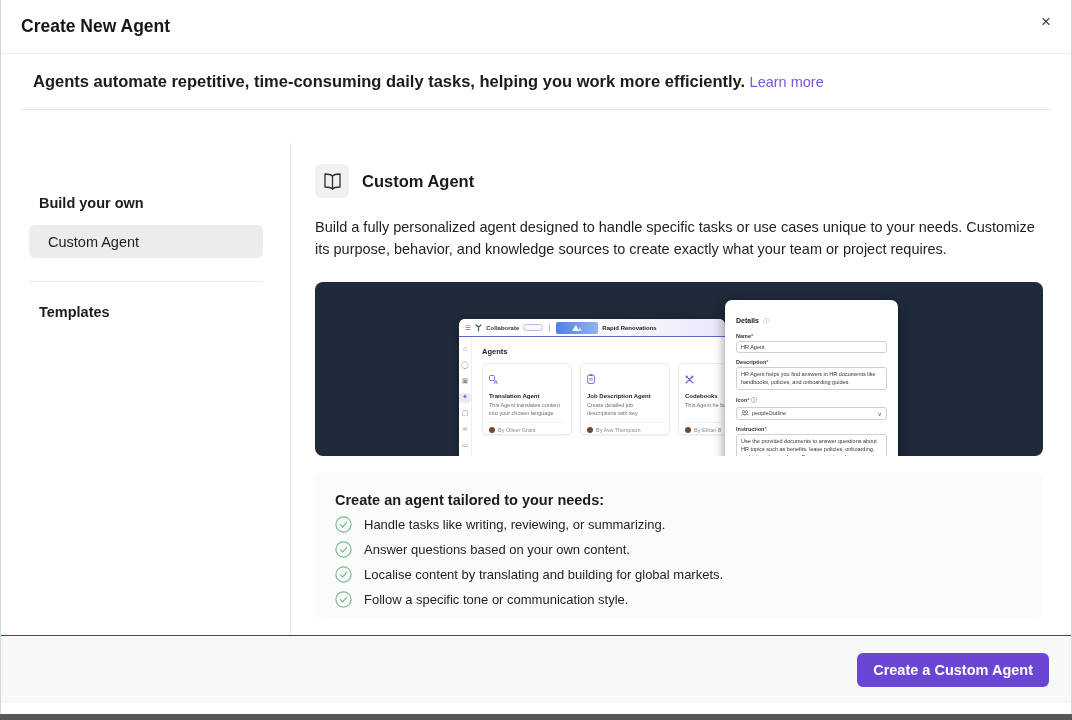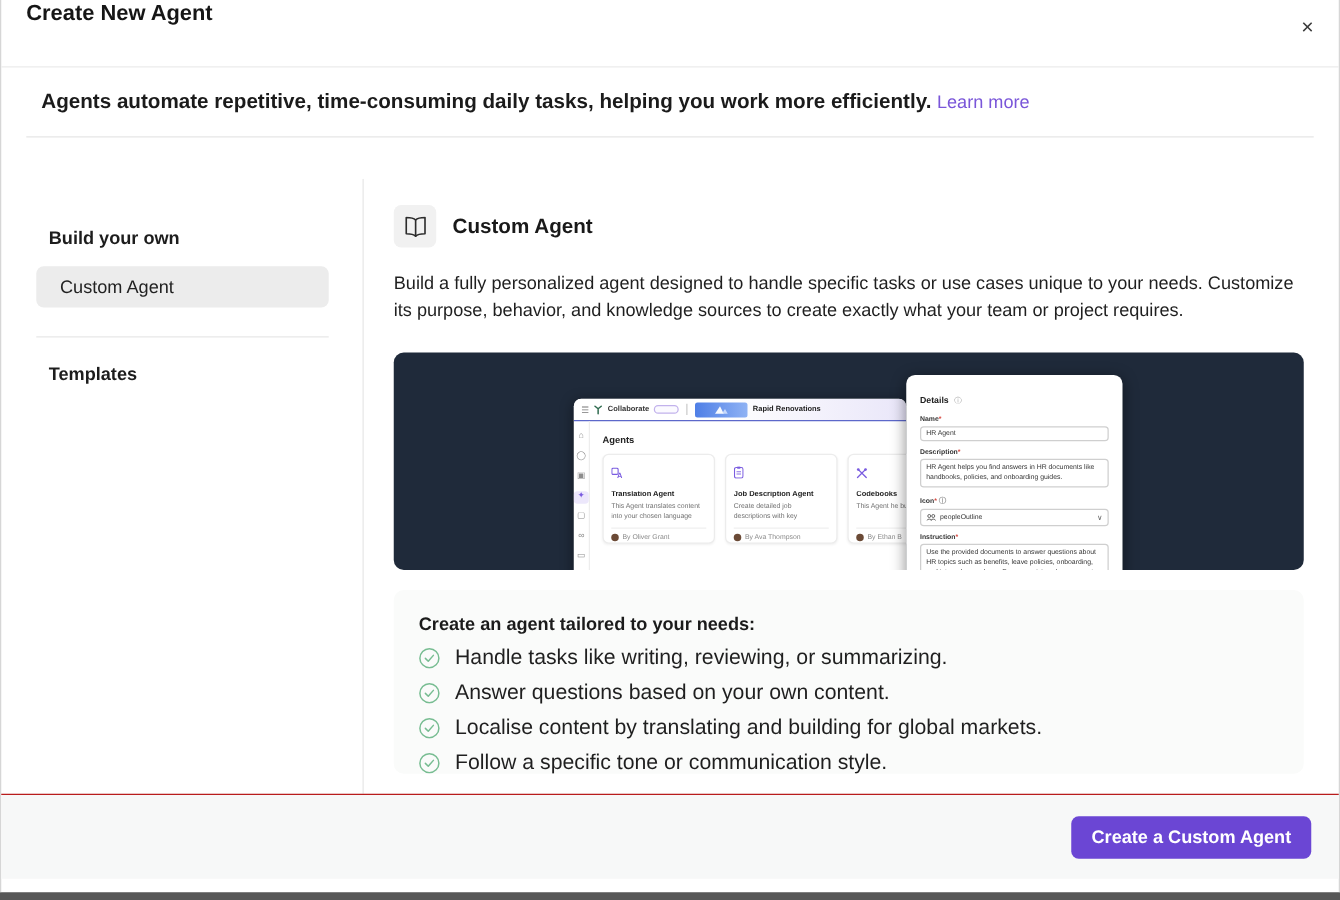--- a/index.html
+++ b/index.html
@@ -2,34 +2,34 @@
 <html><head>
 <meta charset="utf-8">
 <style>
   * { margin:0; padding:0; box-sizing:border-box; }
   html,body { width:1072px; height:720px; overflow:hidden; }
   body { font-family:"Liberation Sans", sans-serif; background:#575757; color:#1f1f1f; position:relative; }
 
   .modal { position:absolute; left:0; right:0; top:0; bottom:6px; background:#fff; border-left:1px solid #d6d6d6; border-right:1px solid #d6d6d6; }
 
   
-  .modal-header { height:54px; border-bottom:1px solid #ececec; display:flex; align-items:flex-start; padding:0 20px; position:relative; }
+  .modal-header { height:54px; border-bottom:1px solid #ececec; display:flex; align-items:center; padding:0 20px; position:relative; }
   .modal-title { font-size:17.5px; font-weight:700; color:#161616; }
   .close-btn { position:absolute; right:16px; top:9px; font-size:17px; color:#3c3c3c; cursor:pointer; line-height:1; padding:4px; }
 
   
   .intro { padding:18px 20px 0 32px; }
   .intro-headline { font-size:16.5px; font-weight:700; color:#1b1b1b; }
   .learn-more { font-size:14.5px; font-weight:400; color:#7a56d9; cursor:pointer; }
   .intro-sub { margin-top:9px; font-size:14.5px; color:#262626; }
   .intro-divider { border:none; border-top:1px solid #e6e6e6; margin:18px 20px 0 20px; }
 
   
   .body-wrap { position:absolute; top:143px; left:0; right:0; bottom:74px; overflow:hidden; }
-  .sidebar { position:absolute; left:28px; top:0; width:234px; }
+  .sidebar { position:absolute; left:28px; top:12px; width:234px; }
   .v-divider { position:absolute; left:289px; top:0; bottom:0; width:1px; background:#e8e8e8; }
   .main { position:absolute; left:314px; top:0; width:728px; }
 
   .side-heading { font-size:14.5px; font-weight:700; color:#1d1d1d; margin-left:10px; }
   .heading-build { margin-top:40px; }
   .custom-item { margin-top:14px; height:33px; background:#ececec; border-radius:6px; display:flex; align-items:center; padding-left:19px; font-size:14.5px; color:#222; cursor:pointer; }
   .side-divider { border:none; border-top:1px solid #e8e8e8; margin-top:23px; }
   .heading-templates { margin-top:22px; }
   .tmpl-list { margin-top:10px; }
   .tmpl-row { height:43px; display:flex; align-items:center; justify-content:space-between; padding-left:19px; padding-right:8px; font-size:14.5px; color:#222; cursor:pointer; border-radius:6px; }
@@ -74,21 +74,21 @@
   .dtext { line-height:1.5; }
   .dselect { display:flex; align-items:center; justify-content:space-between; }
   .dsel-left { display:flex; align-items:center; gap:3px; }
   .chev { color:#666; font-size:6px; }
 
   
   .benefits { margin-top:16px; width:728px; height:147px; background:#fafbfa; border-radius:8px; padding:20px 20px 0; overflow:hidden; }
   .benefits-title { font-size:14.5px; font-weight:700; color:#1b1b1b; }
   .benefit-row { display:flex; align-items:center; gap:12px; margin-top:8px; }
   .benefit-row:first-of-type { margin-top:13px; }
-  .benefit-text { font-size:17px; color:#1f1f1f; }
+  .benefit-text { font-size:13px; color:#1f1f1f; }
   .check-ic { width:17px; height:17px; flex:none; display:flex; }
 
   
   .modal-footer { position:absolute; left:0; right:0; bottom:11px; height:68px; background:#f7f8f8; border-top:1px solid #b91c1c; }
   .cta-btn { position:absolute; right:22px; top:17px; height:34px; background:#6b46d4; color:#fff; border:none; border-radius:6px; font-family:"Liberation Sans",sans-serif; font-size:14.5px; font-weight:700; padding:0 16px; cursor:pointer; }
 
   .bottom-strip { position:absolute; left:0; right:0; bottom:0; height:6px; background:#575757; }
 </style>
 </head>
 <body>

